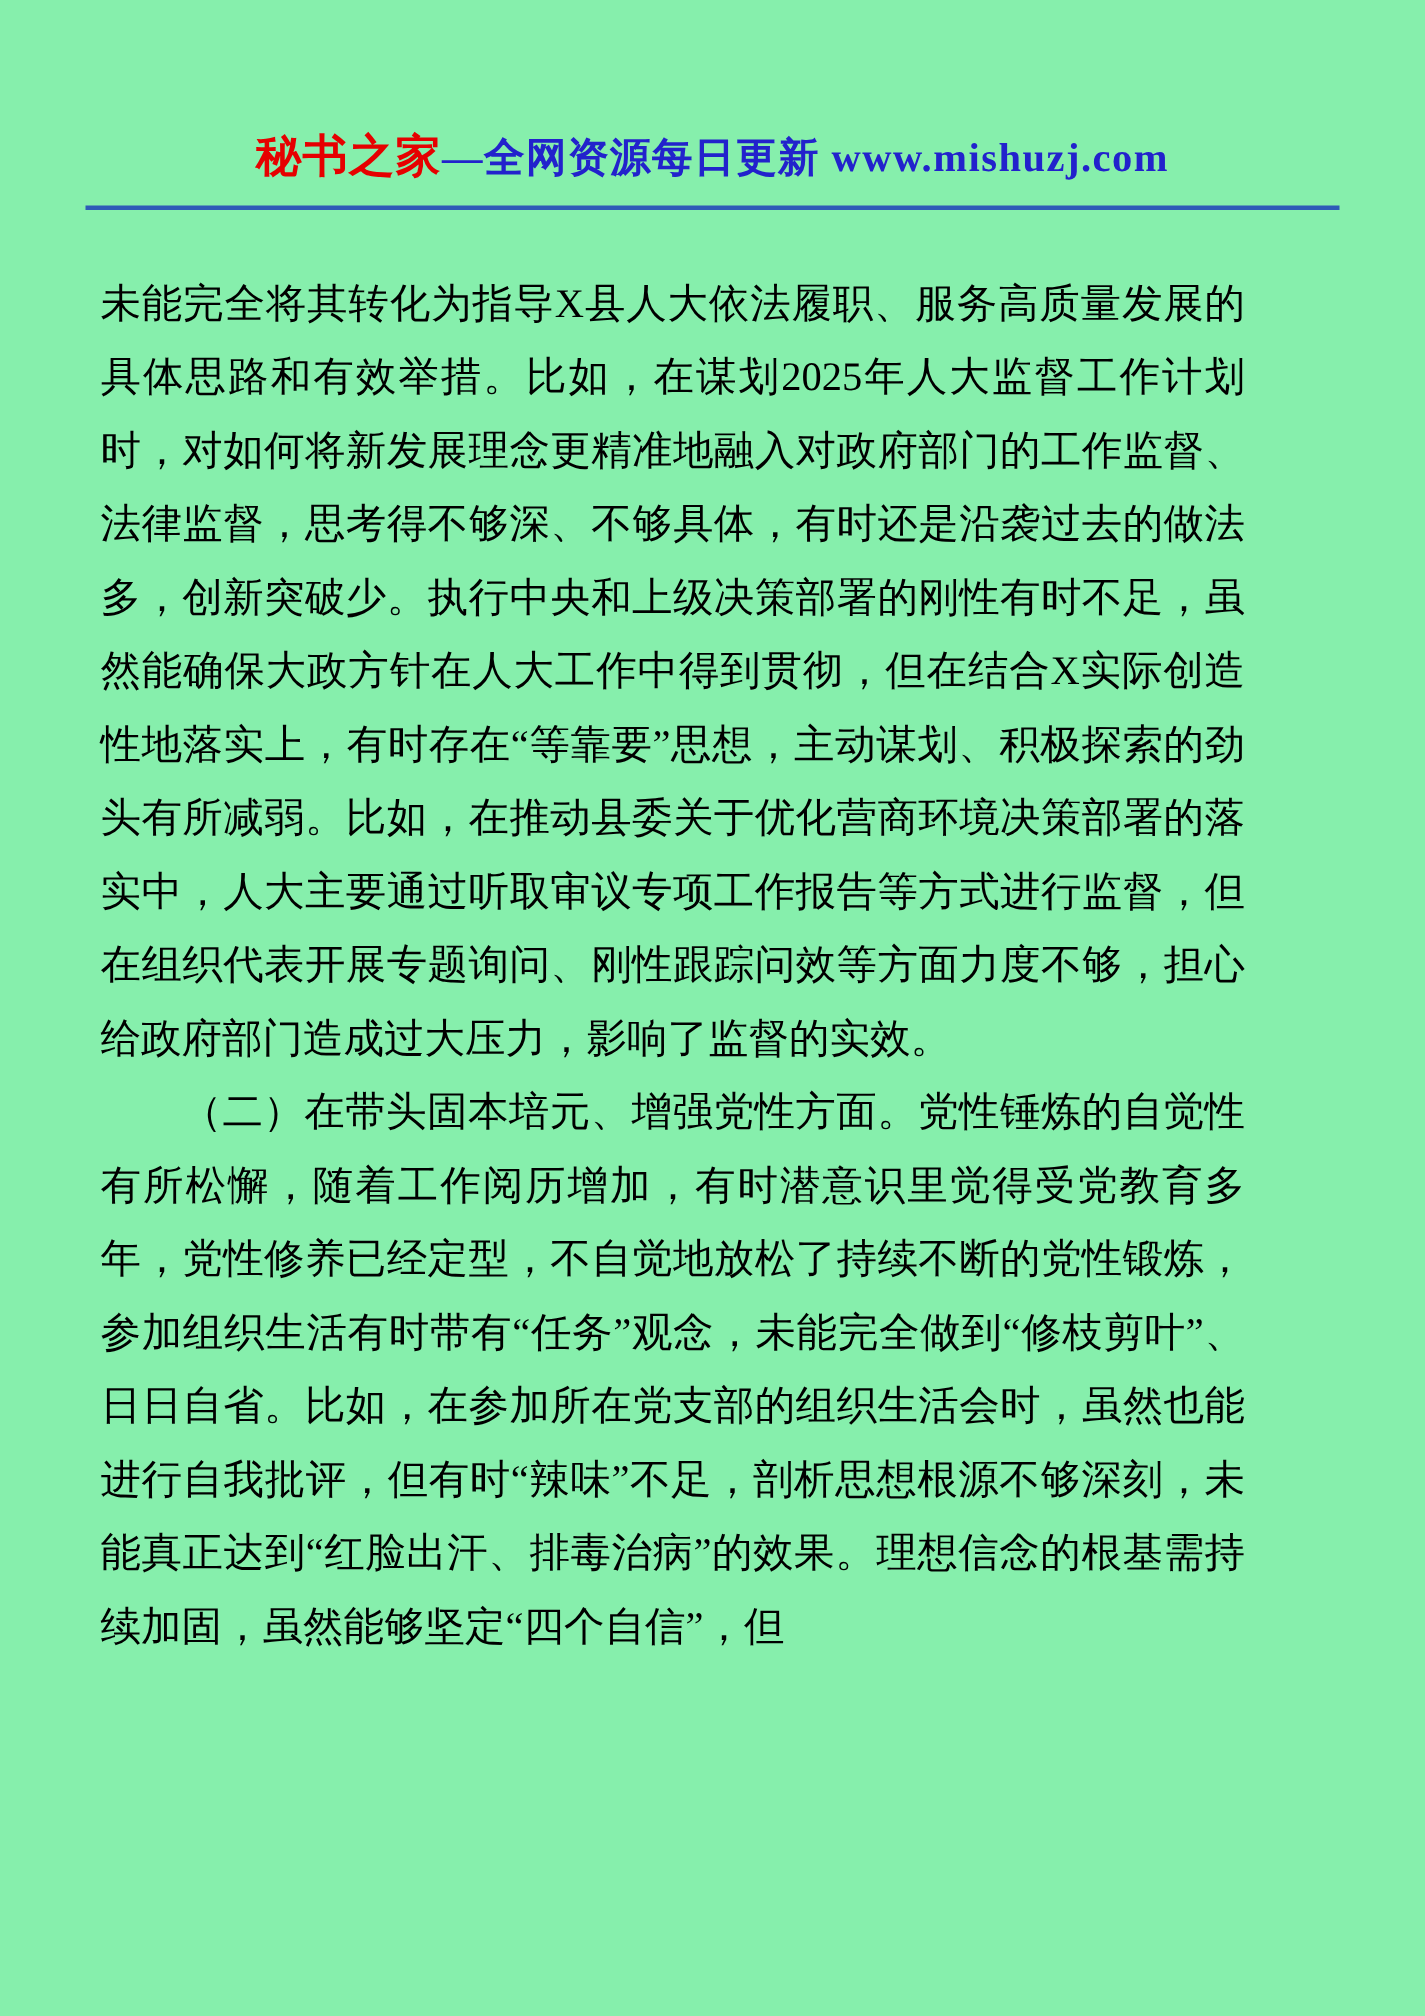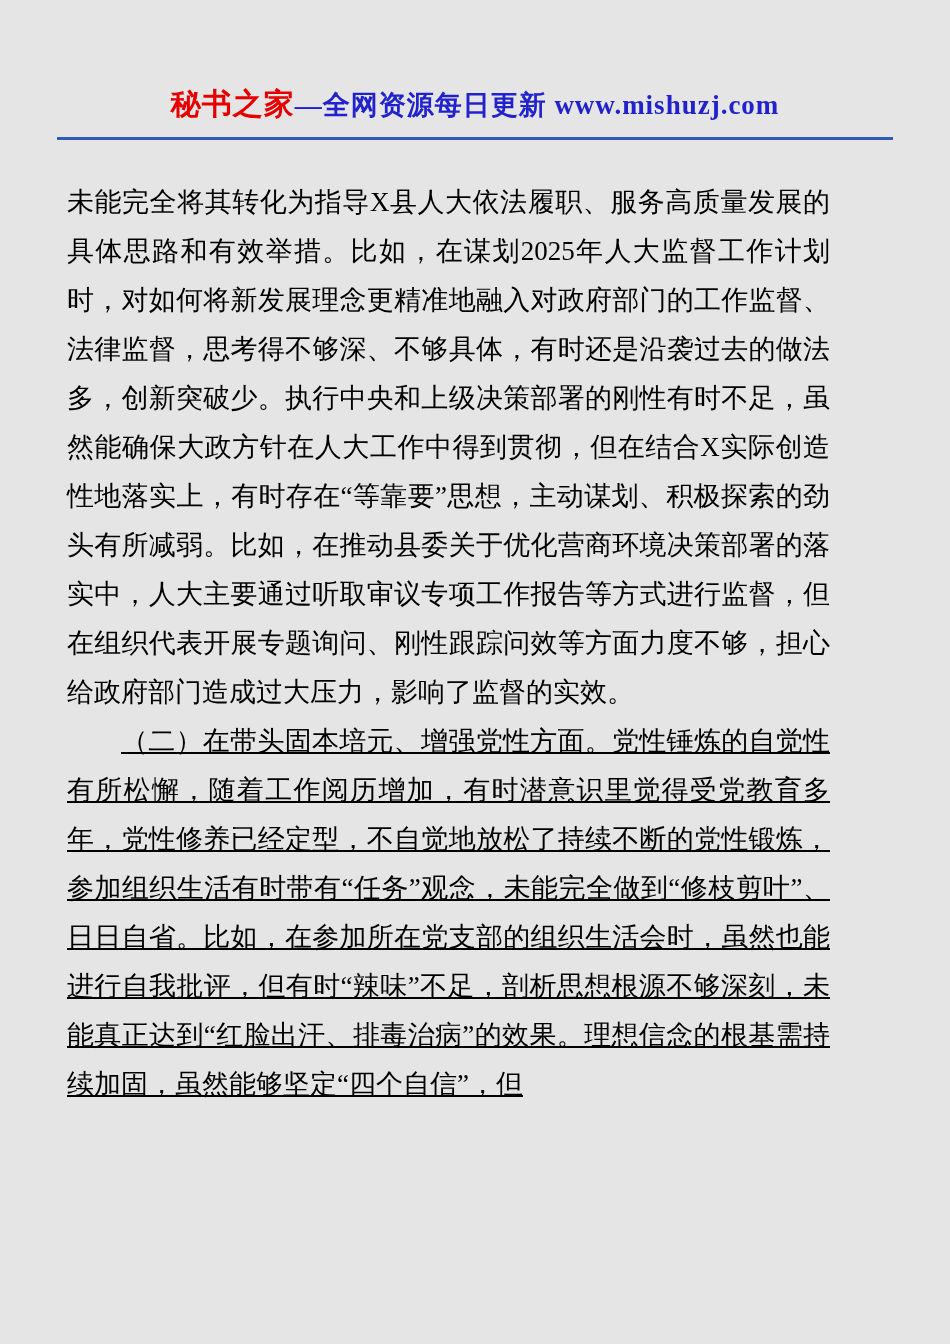--- a/index.html
+++ b/index.html
@@ -2,21 +2,21 @@
 <html><head>
 <meta charset="utf-8">
 <style>
   * { box-sizing: border-box; }
   html, body { margin: 0; padding: 0; background: #ffffff; }
   .page {
     position: relative;
     width: 950px;
     height: 1344px;
     margin: 0 auto;
-    background: #e5e5e5;
+    background: #86efac;
     overflow: hidden;
     font-family: "Liberation Serif", "DejaVu Serif", serif;
   }
   .header {
     padding-top: 84px;
     text-align: center;
     font-weight: bold;
     font-size: 27px;
     letter-spacing: 1px;
     white-space: nowrap;
@@ -46,21 +46,20 @@
     margin: 0;
     font-size: 27px;
     line-height: 49px;
     color: #000000;
     text-align: justify;
     text-justify: inter-ideograph;
     word-break: break-all;
   }
   .para.indent {
     text-indent: 2em;
-    text-decoration: underline;
   }
 </style>
 </head>
 <body>
 
 <div class="page">
 
   <div class="header">
     <span class="brand">秘书之家</span><span class="tagline">—全网资源每日更新 </span><a class="url">www.mishuzj.com</a>
   </div>

